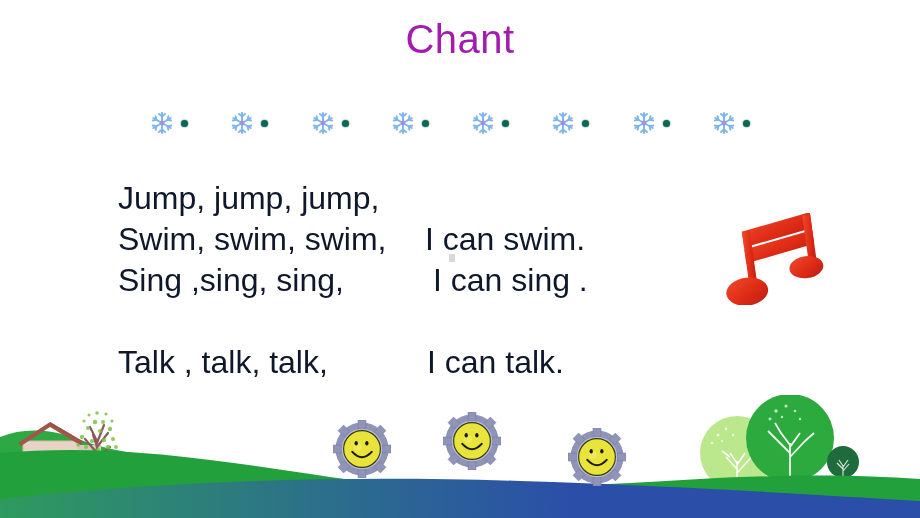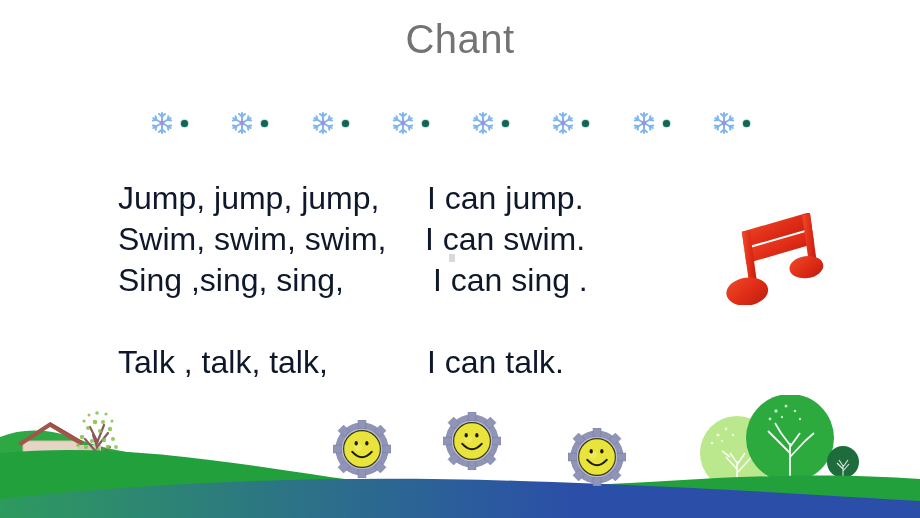--- a/index.html
+++ b/index.html
@@ -20,21 +20,21 @@
 
   
   #title {
     position: absolute;
     left: 0;
     top: 16px;
     width: 920px;
     text-align: center;
     font-size: 40px;
     line-height: 46px;
-    color: #737373;
+    color: #a21caf;
     letter-spacing: 0.5px;
     white-space: pre;
   }
 
   
   #snow-row {
     position: absolute;
     left: 150px;
     top: 103px;
     width: 600px;
@@ -327,21 +327,20 @@
         <circle cx="12" cy="12" r="2.4" fill="#A88FD8"></circle>
       </svg>
       <span class="snow-dot"></span>
     </div>
 
   </div>
 
   <div id="lyrics">
     <div class="lyric-line">
       <span class="lyric-a">Jump, jump, jump,</span>
-      <span class="lyric-b">I can jump.</span>
     </div>
     <div class="lyric-line indent-c">
       <span class="lyric-a">Swim, swim, swim,</span>
       <span class="lyric-b">I can swim.</span>
     </div>
     <div class="lyric-line indent-b">
       <span class="lyric-a">Sing ,sing, sing,</span>
       <span class="lyric-b">I can sing .</span>
     </div>
     <div class="lyric-line indent-b">

